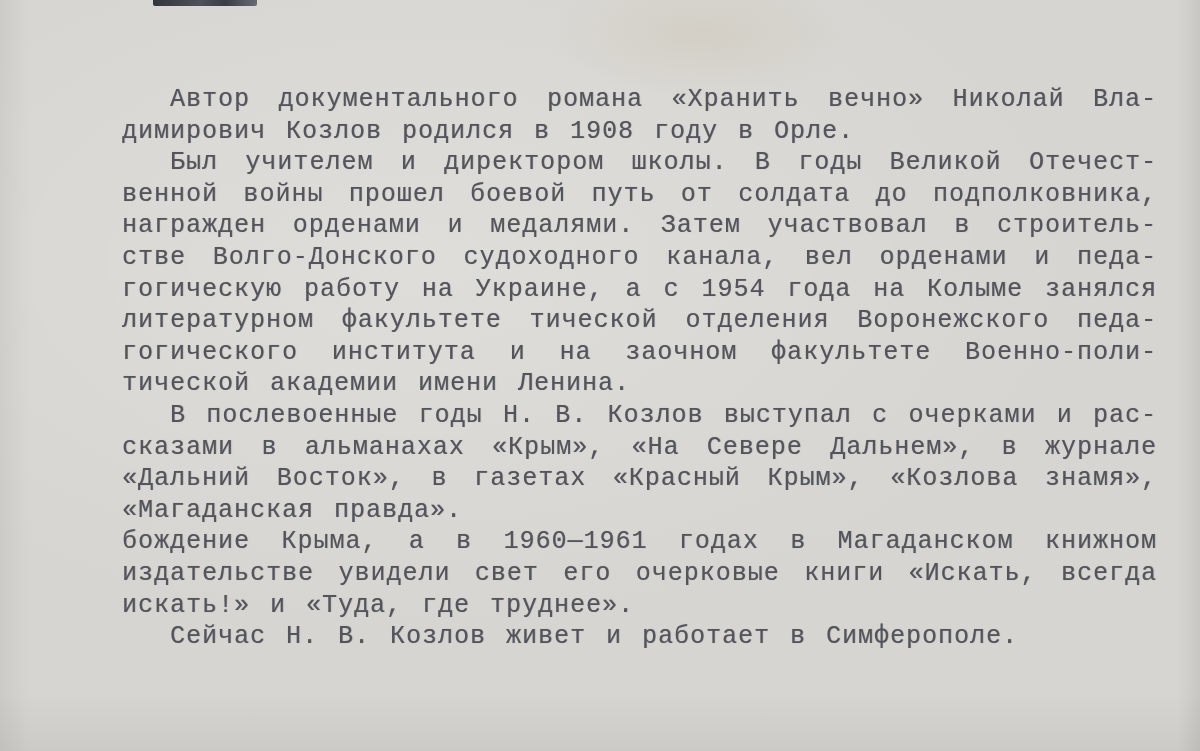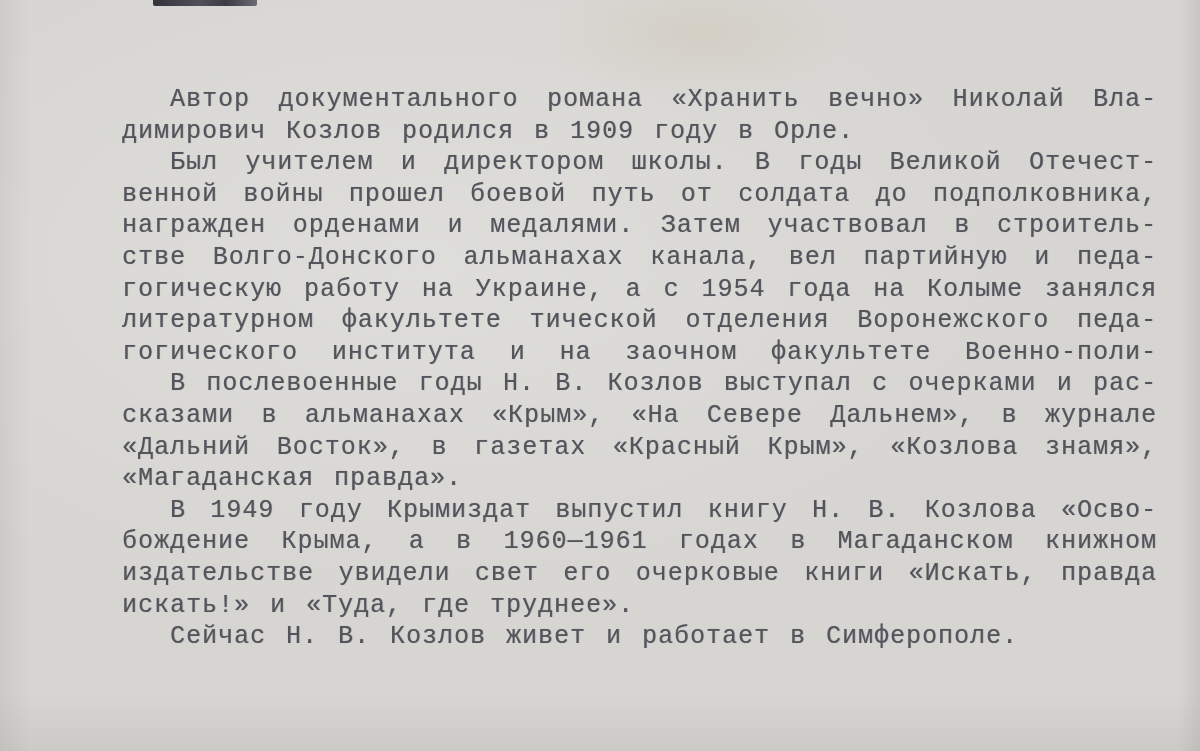--- a/index.html
+++ b/index.html
@@ -58,44 +58,44 @@
 <body>
 
 <div class="photo">
 
   <div class="edge-mark"></div>
 
   <div class="text-block">
 
     <div class="para">
       <div class="line indent">Автор документального романа «Хранить вечно» Николай Вла-</div>
-      <div class="line last">димирович Козлов родился в 1909 году в Орле.</div>
+      <div class="line last">димирович Козлов родился в 1908 году в Орле.</div>
     </div>
 
     <div class="para">
       <div class="line indent">Был учителем и директором школы. В годы Великой Отечест-</div>
       <div class="line">венной войны прошел боевой путь от солдата до подполковника,</div>
       <div class="line">награжден орденами и медалями. Затем участвовал в строитель-</div>
-      <div class="line">стве Волго-Донского альманахах канала, вел партийную и педа-</div>
+      <div class="line">стве Волго-Донского судоходного канала, вел орденами и педа-</div>
       <div class="line">гогическую работу на Украине, а с 1954 года на Колыме занялся</div>
       <div class="line">литературном факультете тической отделения Воронежского педа-</div>
       <div class="line">гогического института и на заочном факультете Военно-поли-</div>
+      <div class="line last">тической академии имени Ленина.</div>
     </div>
 
     <div class="para">
       <div class="line indent">В послевоенные годы Н. В. Козлов выступал с очерками и рас-</div>
       <div class="line">сказами в альманахах «Крым», «На Севере Дальнем», в журнале</div>
       <div class="line">«Дальний Восток», в газетах «Красный Крым», «Козлова знамя»,</div>
       <div class="line last">«Магаданская правда».</div>
     </div>
 
     <div class="para">
-      <div class="line indent">В 1949 году Крымиздат выпустил книгу Н. В. Козлова «Осво-</div>
       <div class="line">бождение Крыма, а в 1960—1961 годах в Магаданском книжном</div>
-      <div class="line">издательстве увидели свет его очерковые книги «Искать, правда</div>
+      <div class="line">издательстве увидели свет его очерковые книги «Искать, всегда</div>
       <div class="line last">искать!» и «Туда, где труднее».</div>
     </div>
 
     <div class="para">
       <div class="line indent last">Сейчас Н. В. Козлов живет и работает в Симферополе.</div>
     </div>
 
   </div>
 </div>
 

